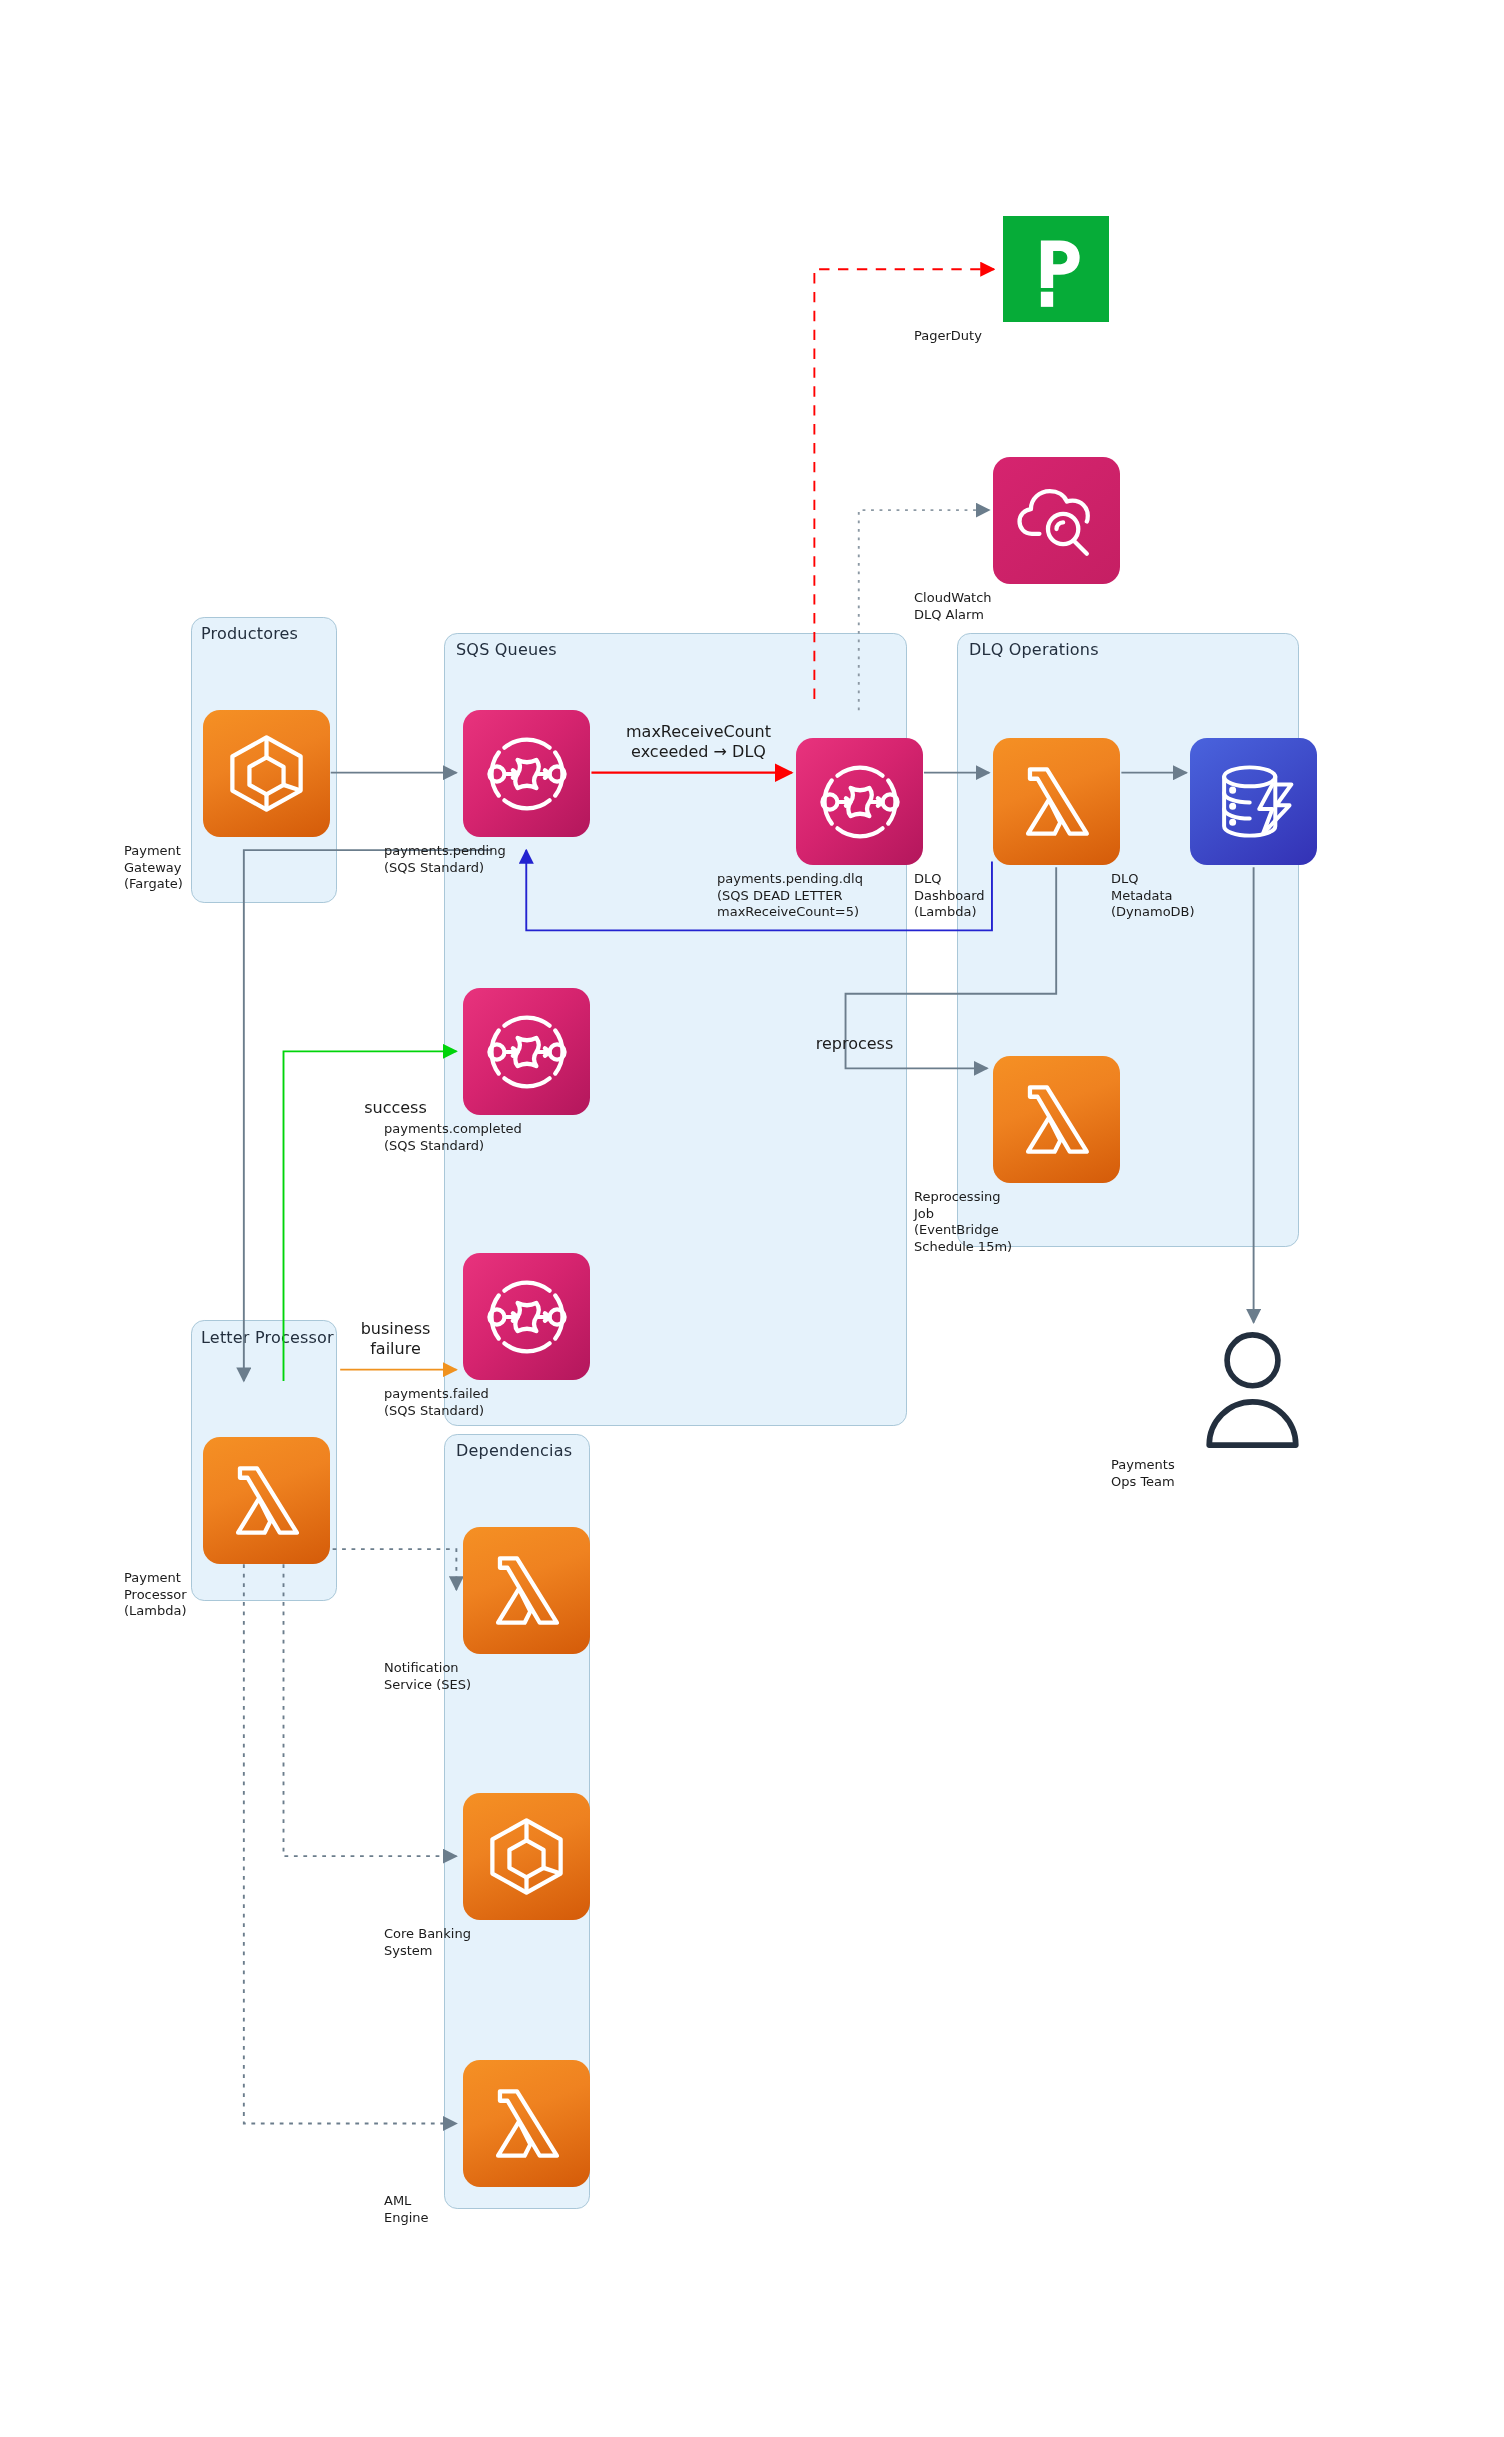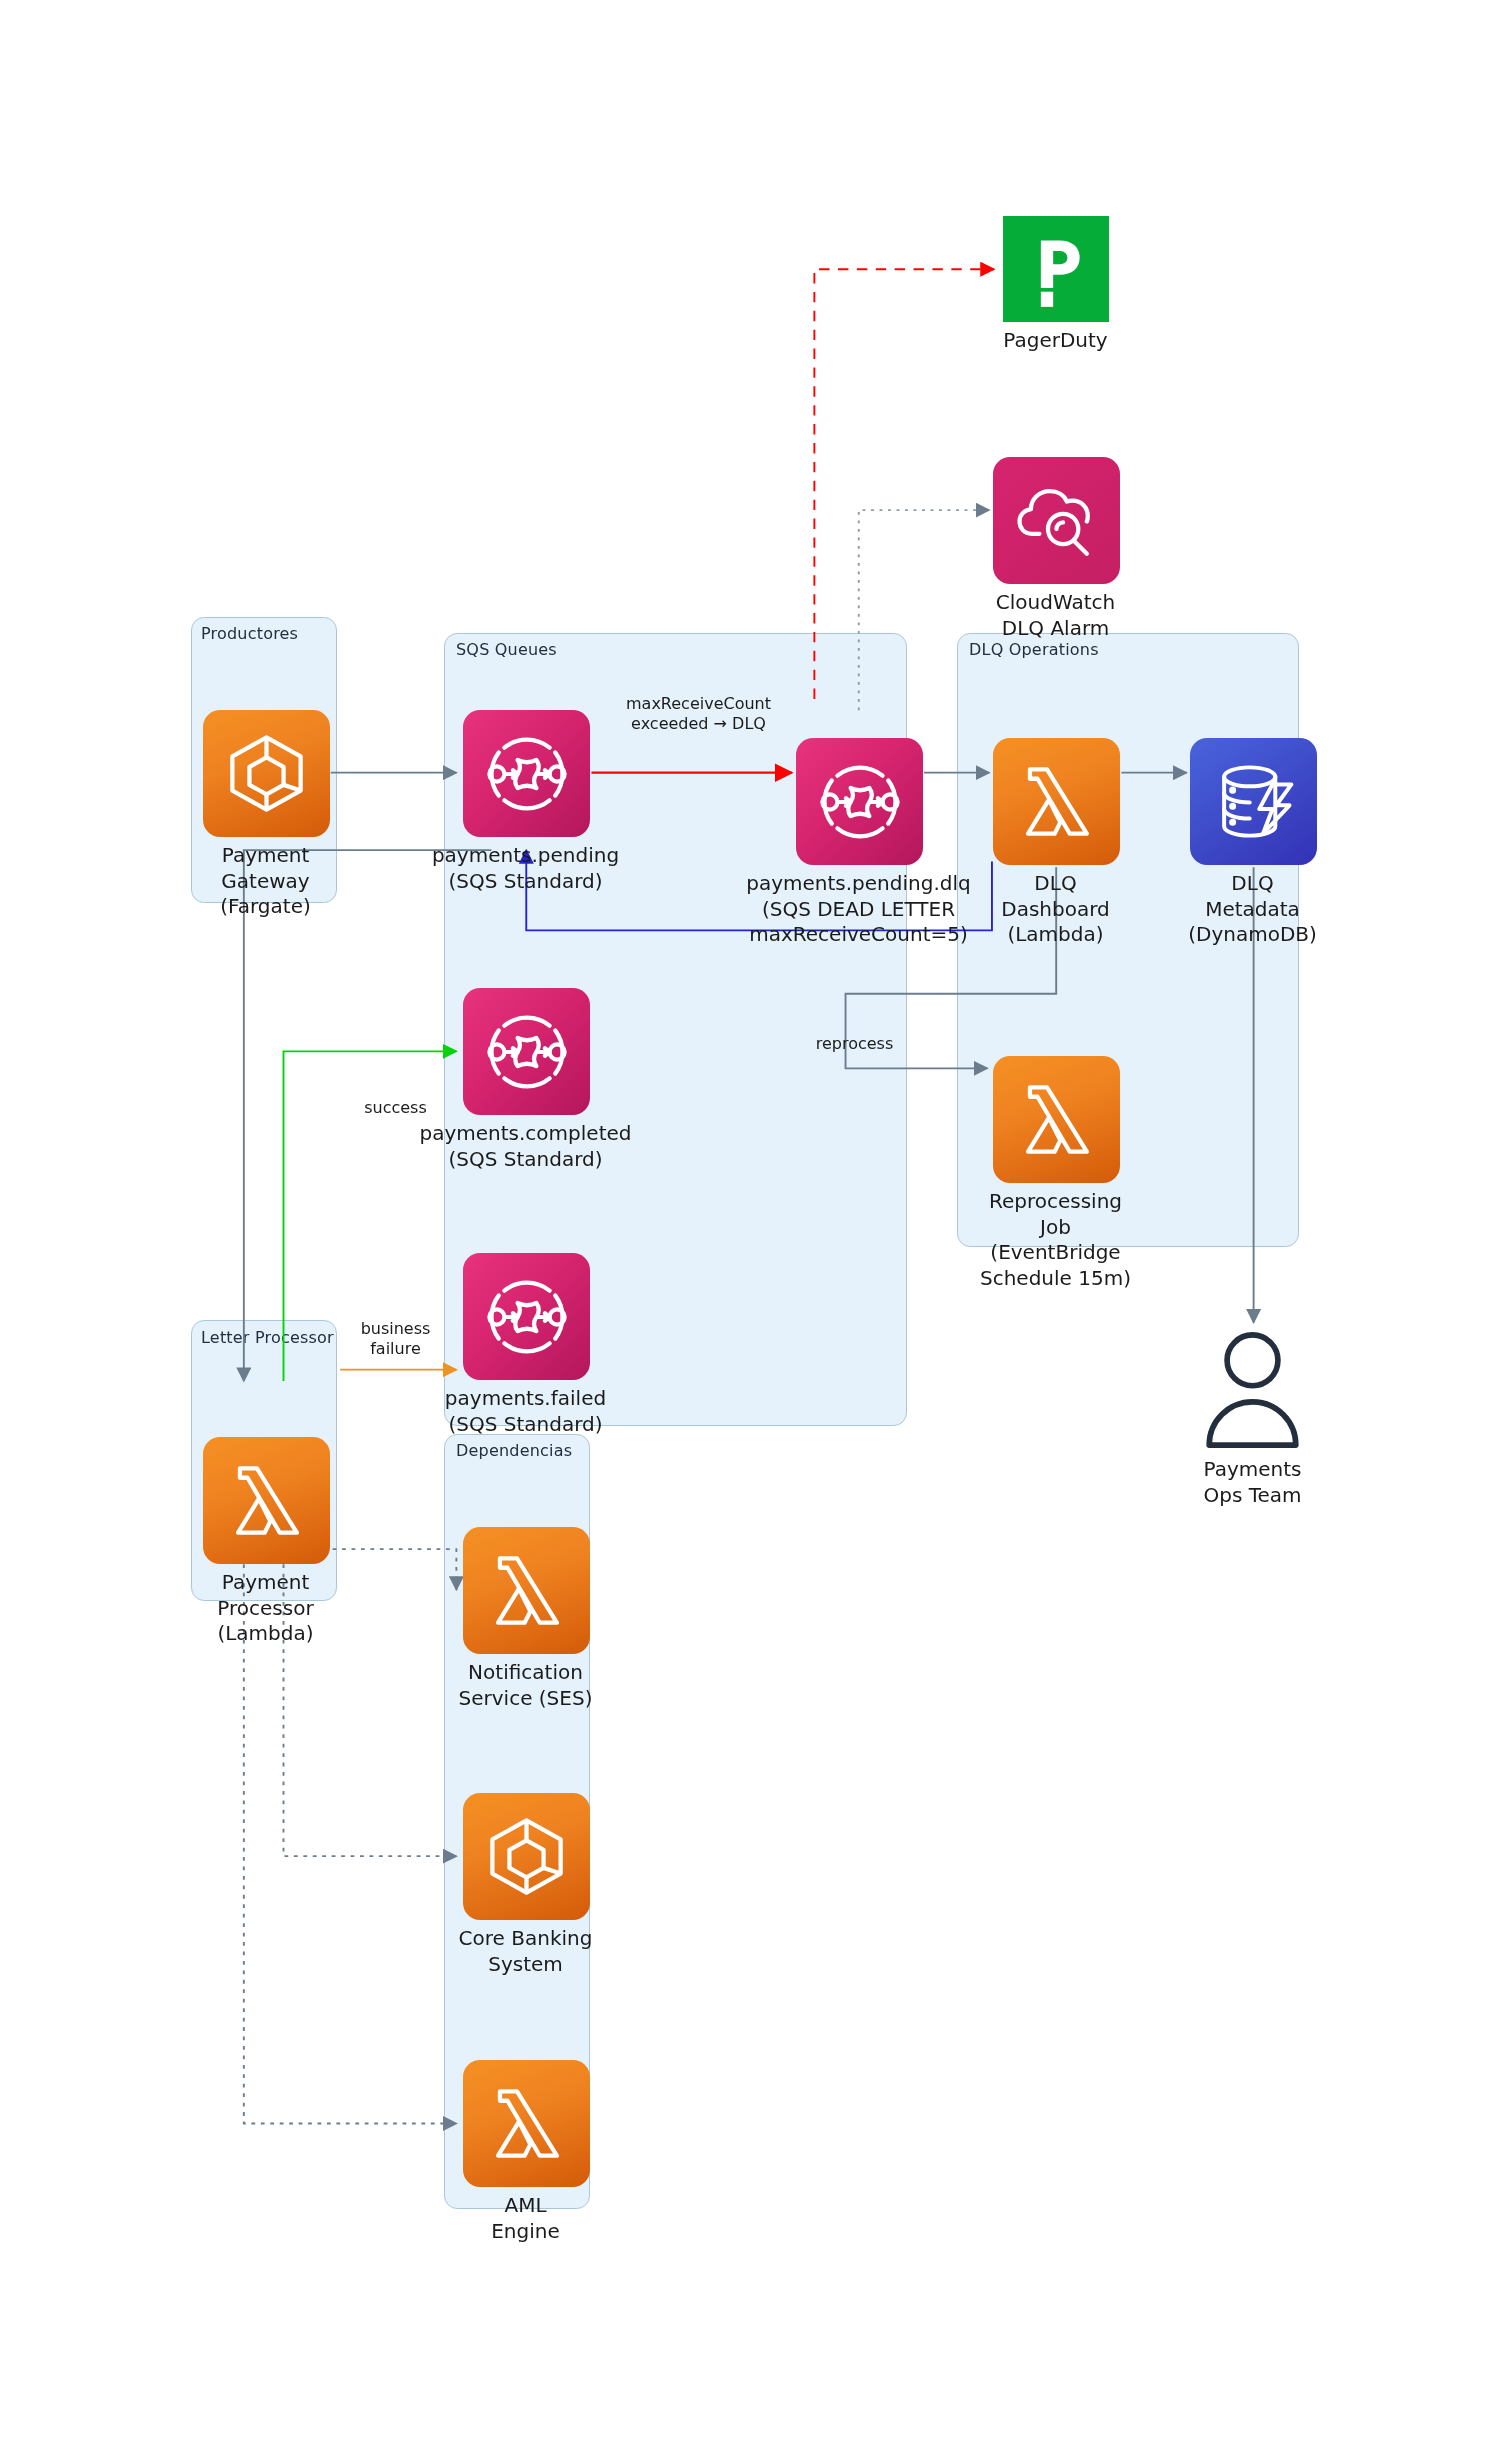--- a/index.html
+++ b/index.html
@@ -55,22 +55,22 @@
   .tile.pd{
     background:#06ac38;
     border-radius:0;
     width:106px;height:106px;
     left:-53px;top:-53px;
   }
   .node-label{
     position:absolute;
     left:-142px;
     width:283px;
-    text-align:center;
-    font-size:20px;
+    text-align:left;
+    font-size:13px;
     line-height:1.28;
     color:#1b1b1b;
     white-space:pre-line;
     pointer-events:none;
   }
   .actor{
     position:absolute;
     left:-57px;top:-68px;
     width:113px;height:121px;
   }
@@ -374,21 +374,21 @@
     <div class="actor">
       <svg width="113" height="121" viewBox="0 0 120 128" fill="none" stroke="#232f3e" stroke-width="6" stroke-linejoin="round">
         <circle cx="60" cy="32" r="27"></circle>
         <path d="M14 122 a46 46 0 0 1 92 0 z"></path>
       </svg>
     </div>
     <div class="node-label" style="top:59px">Payments
 Ops Team</div>
   </div>
 
-  <div class="edge-label" style="left:604px;top:694px;width:189px">maxReceiveCount
+  <div class="edge-label" style="left:604px;top:722px;width:189px">maxReceiveCount
 exceeded → DLQ</div>
   <div class="edge-label" style="left:339px;top:1098px;width:113px">success</div>
   <div class="edge-label" style="left:339px;top:1319px;width:113px">business
 failure</div>
   <div class="edge-label" style="left:793px;top:1034px;width:123px">reprocess</div>
 
 
 </div>
 
 

